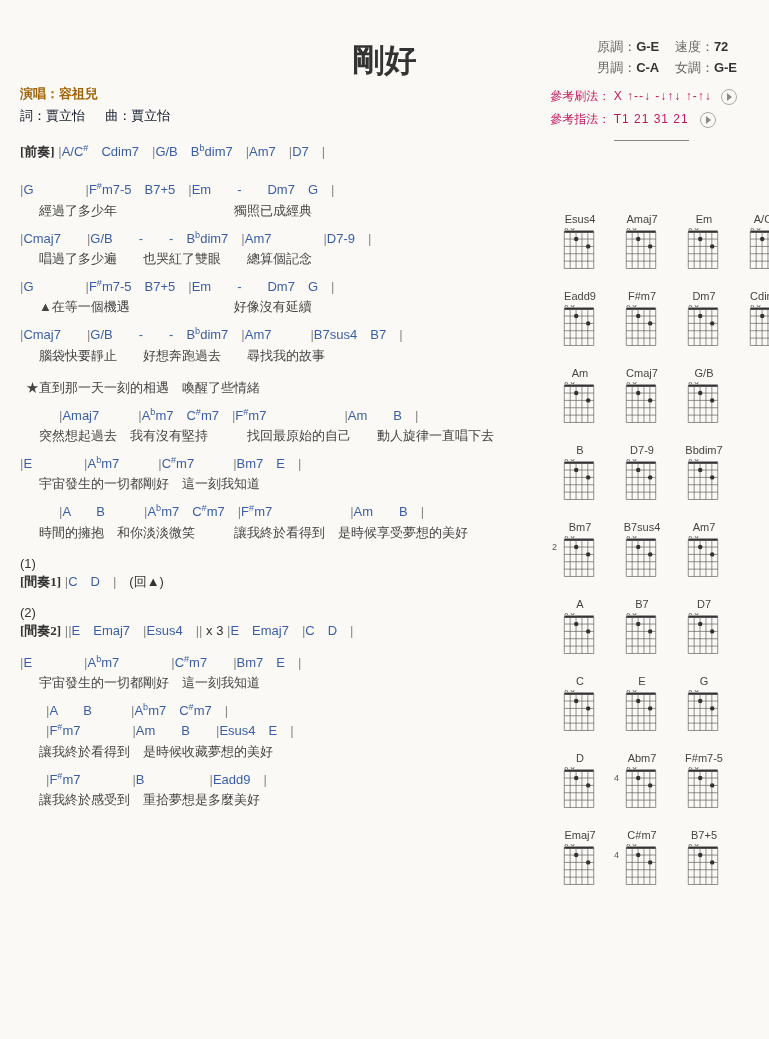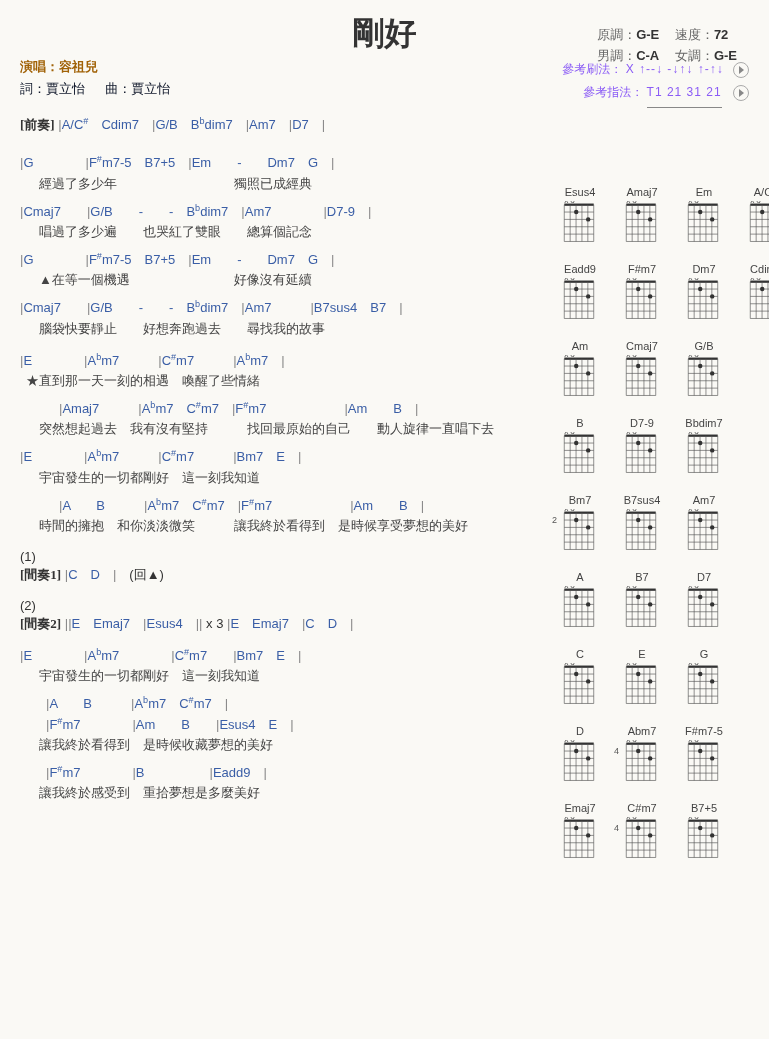--- a/index.html
+++ b/index.html
@@ -6,51 +6,51 @@
   body {
     width: 769px;
     height: 1039px;
     background: #faf9f5;
     font-family: "Microsoft JhengHei", "PingFang TC", Arial, sans-serif;
     font-size: 13px;
     color: #333;
     padding: 10px 20px;
     position: relative;
   }
-  .header { position: relative; height: 70px; }
+  .header { position: relative; height: 70px; margin-top: 27px; }
   .title {
     font-size: 32px;
     font-weight: bold;
     text-align: center;
     color: #333;
     padding-top: 2px;
   }
   .artist-line { font-size: 13px; color: #a16207; margin-top: 2px; font-weight: bold; }
   .credits-line { font-size: 13px; color: #0f172a; margin-top: 4px; }
   .meta-block {
     position: absolute;
     right: 0;
-    top: 15px;
+    top: 0;
     font-size: 13px;
     color: #555;
     line-height: 1.6;
   }
   .meta-row span.label { color: #666; }
   .meta-row .val { color: #333; font-weight: bold; margin-right: 12px; }
   .patterns {
     position: absolute;
-    right: 0;
+    right: 12px;
     top: 48px;
     font-size: 12px;
-    color: #8b5cf6;
+    color: #be185d;
     line-height: 1.9;
-    text-align: right;
+    text-align: left;
   }
   .pattern-text { letter-spacing: 1px; }
-  .pattern-seg { border-bottom: 1px solid #888; padding-bottom: 8px; margin-right: 2px;}
+  .pattern-seg { border-bottom: 1px solid #888; padding-bottom: 14px; margin-right: 2px;}
   .play-btn {
     display: inline-block;
     width: 16px;
     height: 16px;
     border: 1px solid #aaa;
     border-radius: 50%;
     vertical-align: middle;
     margin-left: 6px;
     position: relative;
   }
@@ -155,21 +155,20 @@
       <div class="lyric-line">　經過了多少年　　　　　　　　　獨照已成經典</div>
       <div class="line chord"><span class="bar">|</span>Cmaj7　　<span class="bar">|</span>G/B　　-　　-　B<sup>b</sup>dim7　<span class="bar">|</span>Am7　　　　<span class="bar">|</span>D7-9　<span class="bar">|</span></div>
       <div class="lyric-line">　唱過了多少遍　　也哭紅了雙眼　　總算個記念</div>
       <div class="line chord"><span class="bar">|</span>G　　　　<span class="bar">|</span>F<sup>#</sup>m7-5　B7+5　<span class="bar">|</span>Em　　-　　Dm7　G　<span class="bar">|</span></div>
       <div class="lyric-line">　▲在等一個機遇　　　　　　　　好像沒有延續</div>
       <div class="line chord"><span class="bar">|</span>Cmaj7　　<span class="bar">|</span>G/B　　-　　-　B<sup>b</sup>dim7　<span class="bar">|</span>Am7　　　<span class="bar">|</span>B7sus4　B7　<span class="bar">|</span></div>
       <div class="lyric-line">　腦袋快要靜止　　好想奔跑過去　　尋找我的故事</div>
     </div>
 
     <div class="block">
-      <div class="line chord"><span class="bar">|</span>E　　　　<span class="bar">|</span>A<sup>b</sup>m7　　　<span class="bar">|</span>C<sup>#</sup>m7　　　<span class="bar">|</span>A<sup>b</sup>m7　<span class="bar">|</span></div>
       <div class="lyric-line">★直到那一天一刻的相遇　喚醒了些情緒</div>
       <div class="line chord">　　　<span class="bar">|</span>Amaj7　　　<span class="bar">|</span>A<sup>b</sup>m7　C<sup>#</sup>m7　<span class="bar">|</span>F<sup>#</sup>m7　　　　　　<span class="bar">|</span>Am　　B　<span class="bar">|</span></div>
       <div class="lyric-line">　突然想起過去　我有沒有堅持　　　找回最原始的自己　　動人旋律一直唱下去</div>
       <div class="line chord"><span class="bar">|</span>E　　　　<span class="bar">|</span>A<sup>b</sup>m7　　　<span class="bar">|</span>C<sup>#</sup>m7　　　<span class="bar">|</span>Bm7　E　<span class="bar">|</span></div>
       <div class="lyric-line">　宇宙發生的一切都剛好　這一刻我知道</div>
       <div class="line chord">　　　<span class="bar">|</span>A　　B　　　<span class="bar">|</span>A<sup>b</sup>m7　C<sup>#</sup>m7　<span class="bar">|</span>F<sup>#</sup>m7　　　　　　<span class="bar">|</span>Am　　B　<span class="bar">|</span></div>
       <div class="lyric-line">　時間的擁抱　和你淡淡微笑　　　讓我終於看得到　是時候享受夢想的美好</div>
     </div>
 
     <div class="block">

